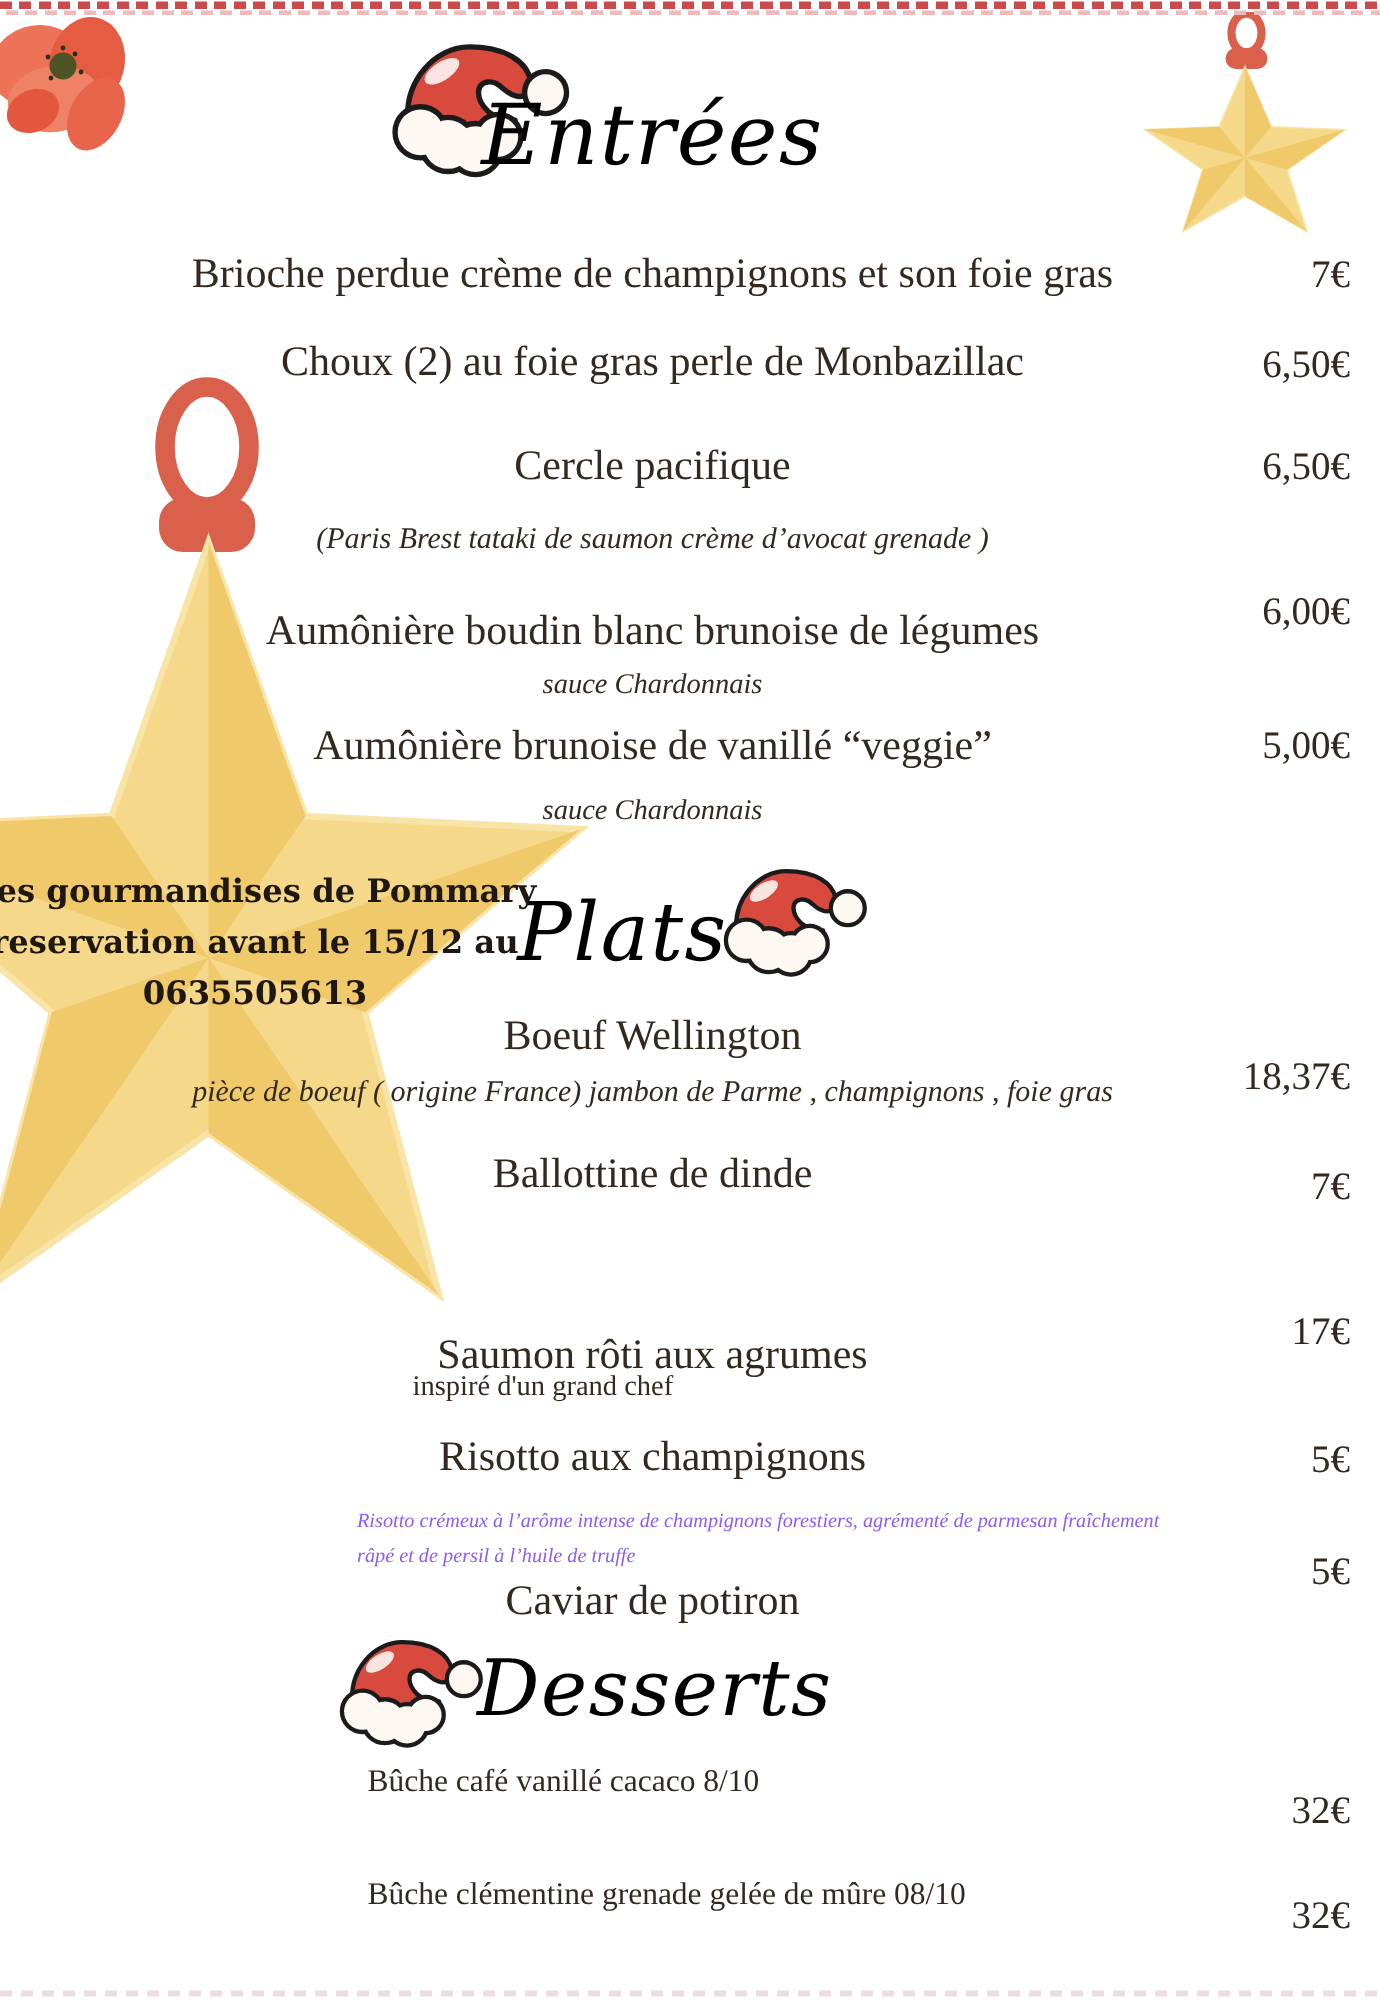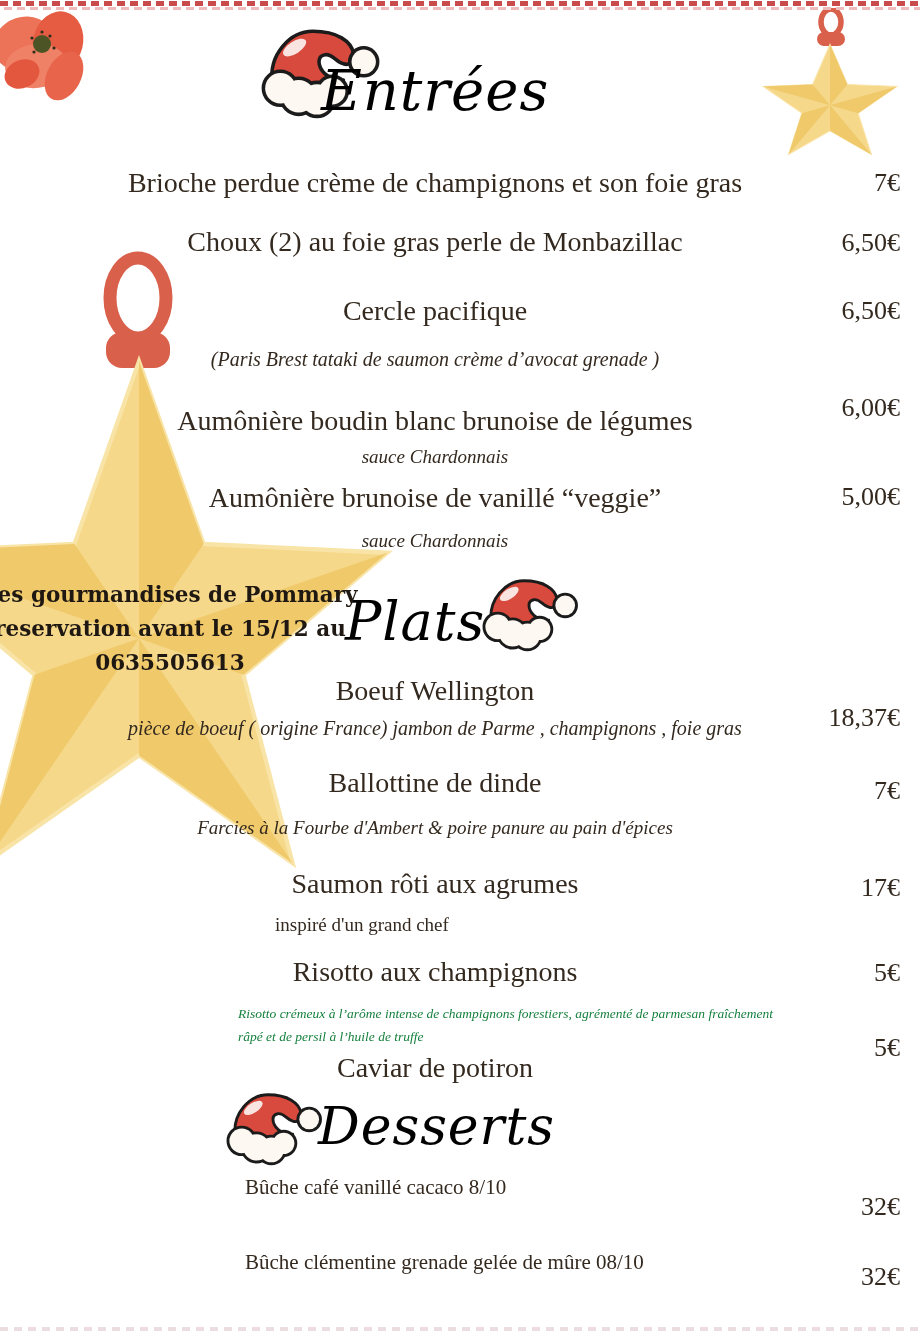--- a/index.html
+++ b/index.html
@@ -55,21 +55,21 @@
     left:740px;width:160px;
     text-align:right;
     font-size:26px;
     z-index:3;
     white-space:nowrap;
   }
   .small-desc{
     font-style:italic;
     font-size:13.5px;
     line-height:23px;
-    color:#15803d;
+    color:#8b5cf6;
     z-index:3;
   }
   .left-item{
     text-align:left;
     font-size:21px;
     z-index:3;
   }
   .note{
     font-family:"DejaVu Serif", serif;
     font-weight:bold;
@@ -180,23 +180,22 @@
   <svg class="abs" style="left:478px;top:570px;z-index:3" width="102" height="94" viewBox="0 0 124 104">
       <use href="#santa-hat"></use>
     </svg>
 
   <div class="abs item-name" style="top:675px">Boeuf Wellington</div>
   <div class="abs price" style="top:703px">18,37€</div>
   <div class="abs item-name" style="top:767px">Ballottine de dinde</div>
 
   <div class="abs item-desc" style="top:717px">pièce de boeuf ( origine France) jambon de Parme , champignons , foie gras</div>
   <div class="abs price" style="top:776px">7€</div>
-  <div class="abs item-desc" style="top:817px;font-size:19px">Farcies à la Fourbe d'Ambert &amp; poire panure au pain d'épices</div>
-
-  <div class="abs item-name" style="top:868px">Saumon rôti aux agrumes</div>
+
+  <div class="abs item-name" style="top:888px">Saumon rôti aux agrumes</div>
   <div class="abs price" style="top:873px">17€</div>
   <div class="abs" style="left:275px;top:914px;font-size:19px;z-index:3">inspiré d'un grand chef</div>
 
   <div class="abs item-name" style="top:956px">Risotto aux champignons</div>
   <div class="abs price" style="top:958px">5€</div>
   <div class="abs small-desc" style="left:238px;top:1002px;width:535px">Risotto crémeux à l’arôme intense de champignons forestiers, agrémenté de parmesan fraîchement râpé et de persil à l’huile de truffe</div>
 
   <div class="abs price" style="top:1033px">5€</div>
   <div class="abs item-name" style="top:1052px">Caviar de potiron</div>
 

